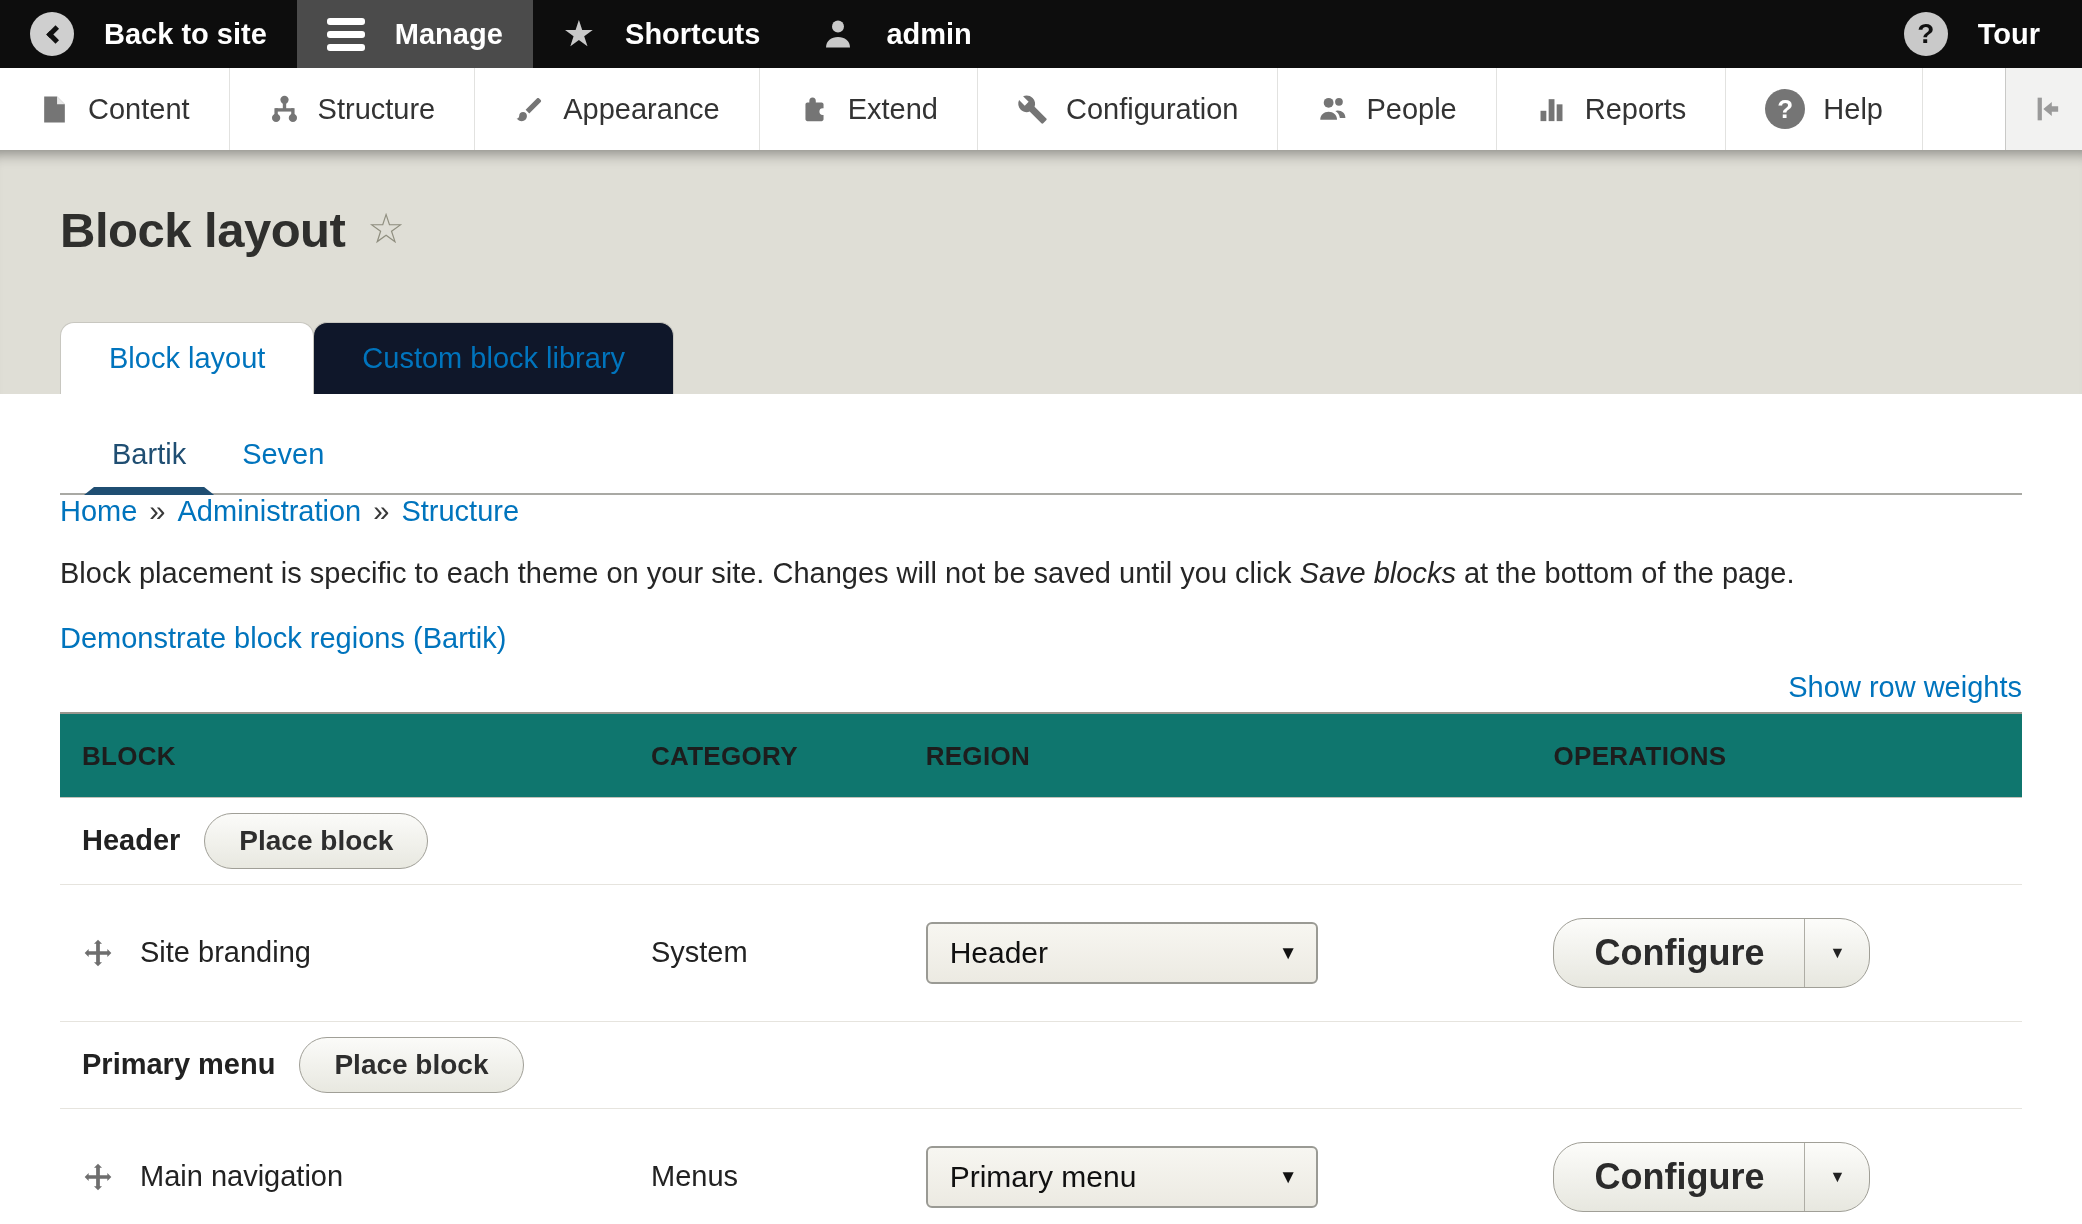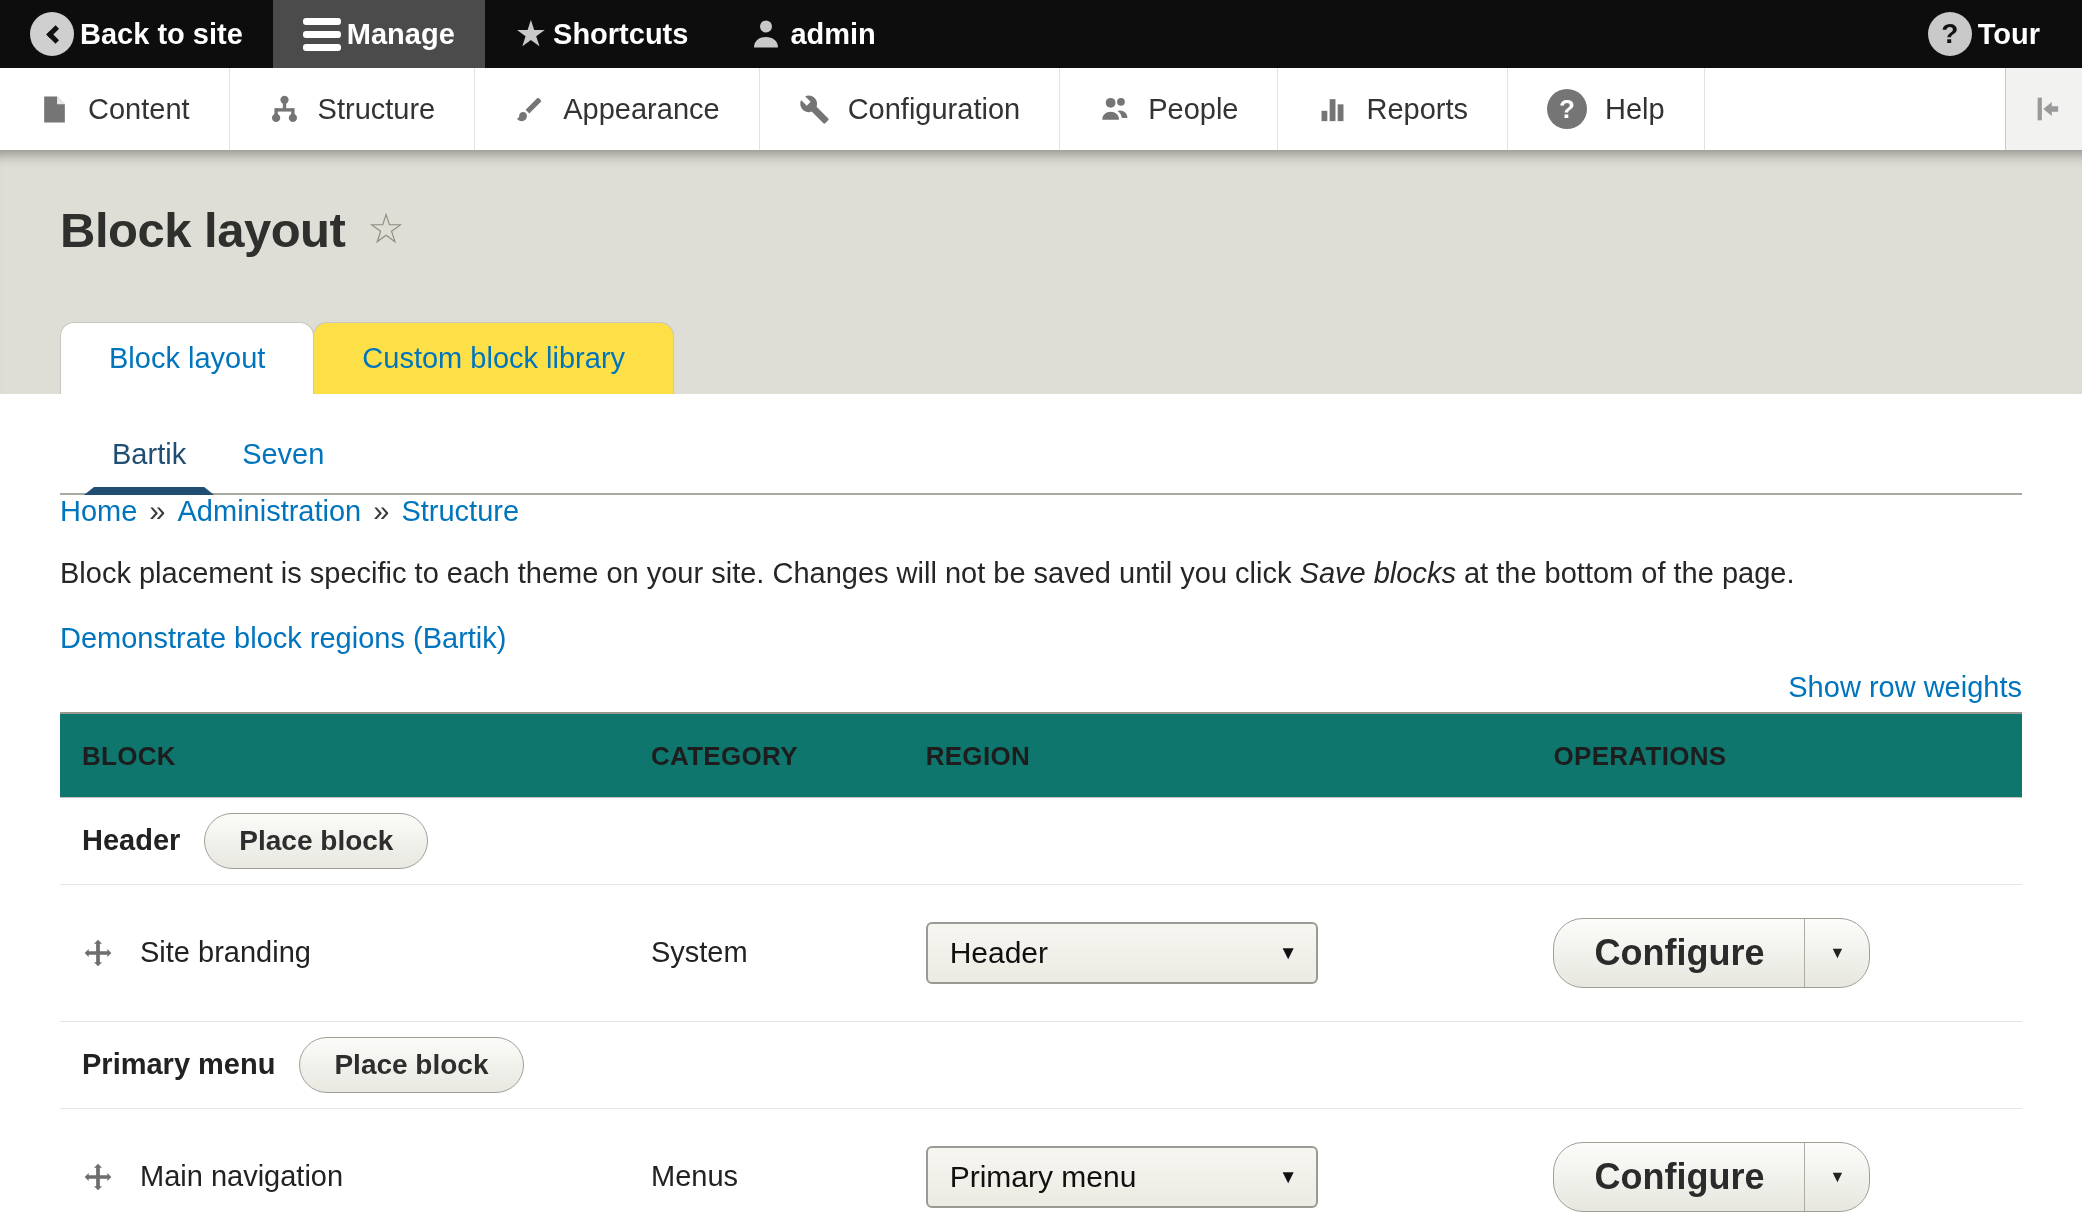--- a/index.html
+++ b/index.html
@@ -1,21 +1,21 @@
 <!DOCTYPE html>
 <html><head>
 <meta charset="utf-8">
 <style>
   * { margin:0; padding:0; box-sizing:border-box; }
   html,body { width:2082px; height:1224px; overflow:hidden; background:#fff;
     font-family:"Liberation Sans", sans-serif; color:#262626; }
 
   
   .topbar { height:68px; background:#0d0d0d; display:flex; align-items:stretch; color:#fff; font-size:29px; font-weight:bold; }
-  .topbar-item { display:flex; align-items:center; gap:6px; padding:0 30px; cursor:pointer; }
+  .topbar-item { display:flex; align-items:center; gap:30px; padding:0 30px; cursor:pointer; }
   .topbar-item.active { background:#4b4b4b; }
   .topbar-spacer { flex:1; }
   .tour-item { padding-right:42px; }
   .circle-icon { width:44px; height:44px; border-radius:50%; display:flex; align-items:center; justify-content:center; flex:0 0 auto; }
   .back-circle { background:#cfcfcf; }
   .chev-left { width:13px; height:13px; border-left:5px solid #111; border-bottom:5px solid #111; transform:rotate(45deg); margin-left:7px; }
   .hamburger { display:flex; flex-direction:column; gap:6px; }
   .hamburger i { display:block; width:38px; height:7px; background:#fff; border-radius:3px; }
   .star-glyph { color:#c9c9c9; font-size:36px; font-weight:normal; line-height:1; }
   .user-svg { width:36px; height:36px; fill:#c9c9c9; }
@@ -31,21 +31,21 @@
   .tb-collapse svg { width:34px; height:34px; fill:#9a9a9a; }
 
   
   .page-header { background:#dfded6; padding:54px 60px 0 60px;
     box-shadow:inset 0 16px 14px -12px rgba(0,0,0,.38); }
   .title-row { display:flex; align-items:center; gap:22px; }
   h1 { font-size:49px; line-height:1.1; color:#2f2f2d; font-weight:bold; letter-spacing:-0.5px; }
   .fav-star { font-size:42px; color:#8f8e7f; line-height:1; cursor:pointer; position:relative; top:-2px; }
   .tabs { display:flex; margin-top:64px; align-items:flex-end; }
   .tab { height:72px; display:flex; align-items:center; padding:0 48px; font-size:29px; color:#0074bd;
-    background:#fde047; border:1px solid #c8c7c0; border-bottom:none; border-radius:14px 14px 0 0; cursor:pointer; }
+    background:#0f172a; border:1px solid #c8c7c0; border-bottom:none; border-radius:14px 14px 0 0; cursor:pointer; }
   .tab.active { background:#fff; position:relative; z-index:2; }
   .tab.inactive { margin-left:-1px; }
 
   
   .content { padding:0 60px; }
   .subtabs { display:flex; align-items:flex-end; margin-top:24px; border-bottom:2px solid #a9a9a4; padding-left:24px; }
   .subtab { padding:20px 28px 22px; font-size:29px; color:#0074bd; position:relative; cursor:pointer; }
   .subtab.active { color:#1f4e72; }
   .subtab.active::after { content:""; position:absolute; left:0; right:0; bottom:-2px; height:8px; background:#1f4e72;
     clip-path:polygon(10px 0, calc(100% - 10px) 0, 100% 100%, 0 100%); }
@@ -143,20 +143,26 @@
         <circle cx="5.5" cy="18.5" r="3.2"></circle>
         <circle cx="18.5" cy="18.5" r="3.2"></circle>
       </svg>
     <span>Structure</span>
   </div>
   <div class="tb-item">
     <svg viewBox="0 0 24 24">
         <path d="M7 14c-1.7 0-3 1.3-3 3 0 1.3-1.1 2-2 2 1 1.3 2.6 2 4 2 2.2 0 4-1.8 4-4 0-1.7-1.3-3-3-3zm13.7-9.3l-1.4-1.4c-.4-.4-1-.4-1.4 0L9 12.2l2.8 2.8 8.9-8.9c.4-.4.4-1 0-1.4z"></path>
       </svg>
     <span>Appearance</span>
+  </div>
+  <div class="tb-item">
+    <svg viewBox="0 0 24 24">
+        <path d="M10.5 2.8A2.6 2.6 0 0 1 13 5.4V6.5h4.5c.8 0 1.5.7 1.5 1.5v3h-.6a2.6 2.6 0 1 0 0 5.2h.6v3.3c0 .8-.7 1.5-1.5 1.5h-11c-.8 0-1.5-.7-1.5-1.5V8c0-.8.7-1.5 1.5-1.5H8V5.4a2.6 2.6 0 0 1 2.5-2.6z"></path>
+      </svg>
+    <span>Extend</span>
   </div>
   <div class="tb-item">
     <svg viewBox="0 0 24 24">
         <path d="M22.7 19l-9.1-9.1c.9-2.3.4-5-1.5-6.9-2-2-5-2.4-7.4-1.3L9 6 6 9 1.6 4.7C.4 7.1.9 10.1 2.9 12.1c1.9 1.9 4.6 2.4 6.9 1.5l9.1 9.1c.4.4 1 .4 1.4 0l2.3-2.3c.5-.4.5-1.1.1-1.4z"></path>
       </svg>
     <span>Configuration</span>
   </div>
   <div class="tb-item">
     <svg viewBox="0 0 24 24">
         <circle cx="9" cy="6.8" r="3.8"></circle>

